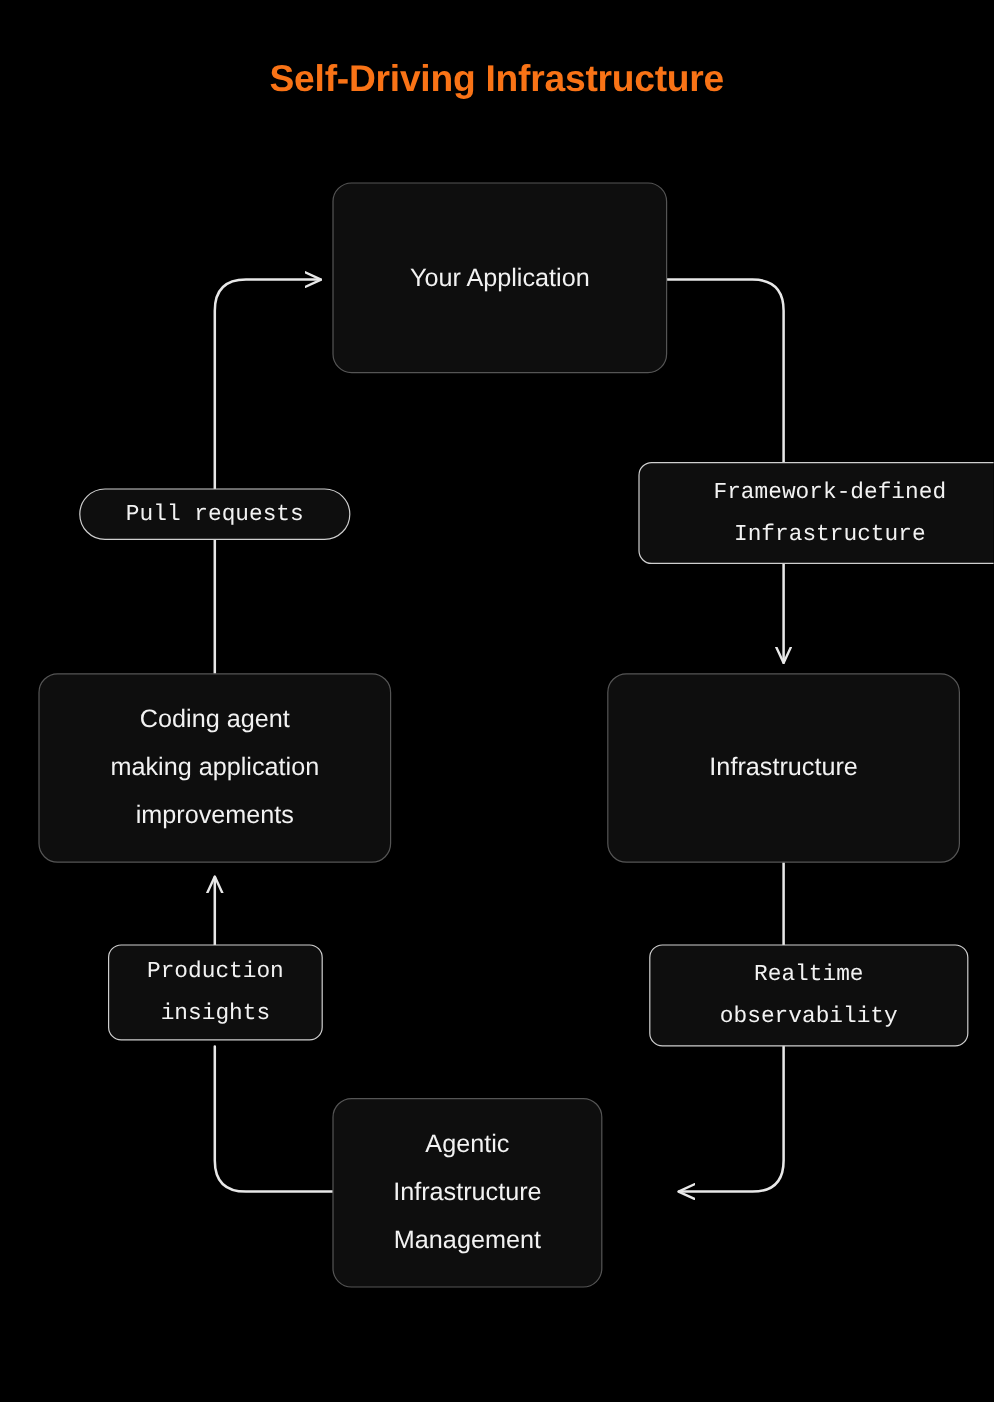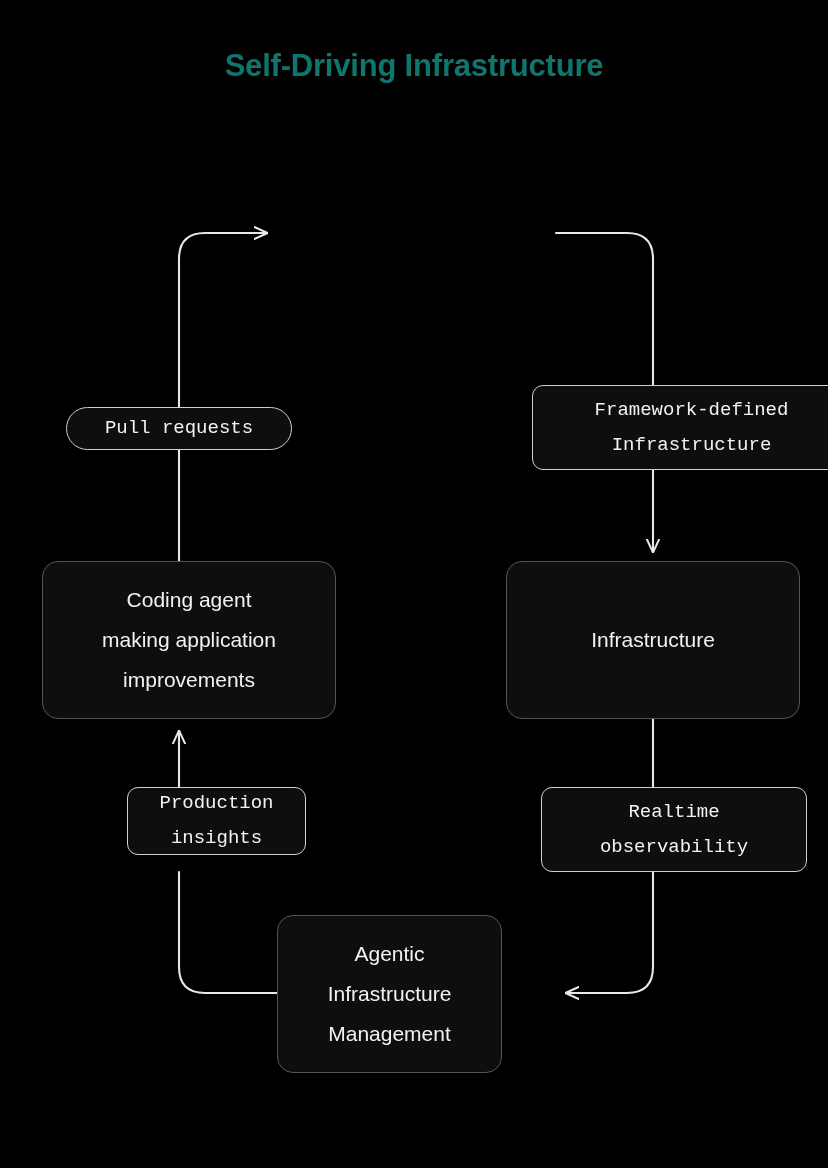--- a/index.html
+++ b/index.html
@@ -34,21 +34,21 @@
   .title {
     position: absolute;
     left: 0;
     top: 48px;
     width: 828px;
     text-align: center;
     font-family: "Liberation Sans", sans-serif;
     font-size: 31px;
     font-weight: bold;
     letter-spacing: -0.2px;
-    color: #0f766e;
+    color: #f97316;
   }
 
   
   .node {
     position: absolute;
     box-sizing: border-box;
     background: #0e0e0e;
     border: 1.6px solid #555555;
     border-radius: 16px;
     display: flex;
@@ -63,21 +63,21 @@
     white-space: pre-line;
   }
 
   #node-your-application {
     left: 277px;  top: 152px;  width: 279px; height: 159px;
   }
   #node-infrastructure {
     left: 506px;  top: 561px;  width: 294px; height: 158px;
   }
   #node-coding-agent {
-    left: 32px;   top: 561px;  width: 294px; height: 158px; margin-left: 10px;
+    left: 32px;   top: 561px;  width: 294px; height: 158px;
   }
   #node-agentic-management {
     left: 277px;  top: 915px;  width: 225px; height: 158px;
   }
 
   
   .edge-label {
     position: absolute;
     box-sizing: border-box;
     background: #0e0e0e;
@@ -99,23 +99,22 @@
   }
   #label-pull-requests {
     left: 66px;  top: 407px; width: 226px; height: 43px;
     border-radius: 22px;
   }
   #label-realtime-observability {
     left: 541px; top: 787px; width: 266px; height: 85px;
     border-radius: 11px;
   }
   #label-production-insights {
-    left: 90px;  top: 787px; width: 179px; height: 68px;
+    left: 90px;  top: 787px; width: 179px; height: 80px;
     border-radius: 11px;
-    margin-left: 37px;
   }
 </style>
 </head>
 <body>
 
 <div id="canvas">
 
   <div class="title">Self-Driving Infrastructure</div>
 
   <svg id="edges" viewBox="0 0 828 1168" width="828" height="1168" xmlns="http://www.w3.org/2000/svg">
@@ -138,20 +137,21 @@
       <path d="M 277 993 L 205 993 Q 179 993 179 967 L 179 872"></path>
 
       <path d="M 179 787 L 179 731" marker-end="url(#arrow-r)"></path>
 
       <path d="M 179 561 L 179 450"></path>
 
       <path d="M 179 407 L 179 259 Q 179 233 205 233 L 267 233" marker-end="url(#arrow-r)"></path>
     </g>
   </svg>
 
+  <div class="node" id="node-your-application">Your Application</div>
 
   <div class="node" id="node-infrastructure">Infrastructure</div>
 
   <div class="node" id="node-agentic-management">Agentic
 Infrastructure
 Management</div>
 
   <div class="node" id="node-coding-agent">Coding agent
 making application
 improvements</div>

